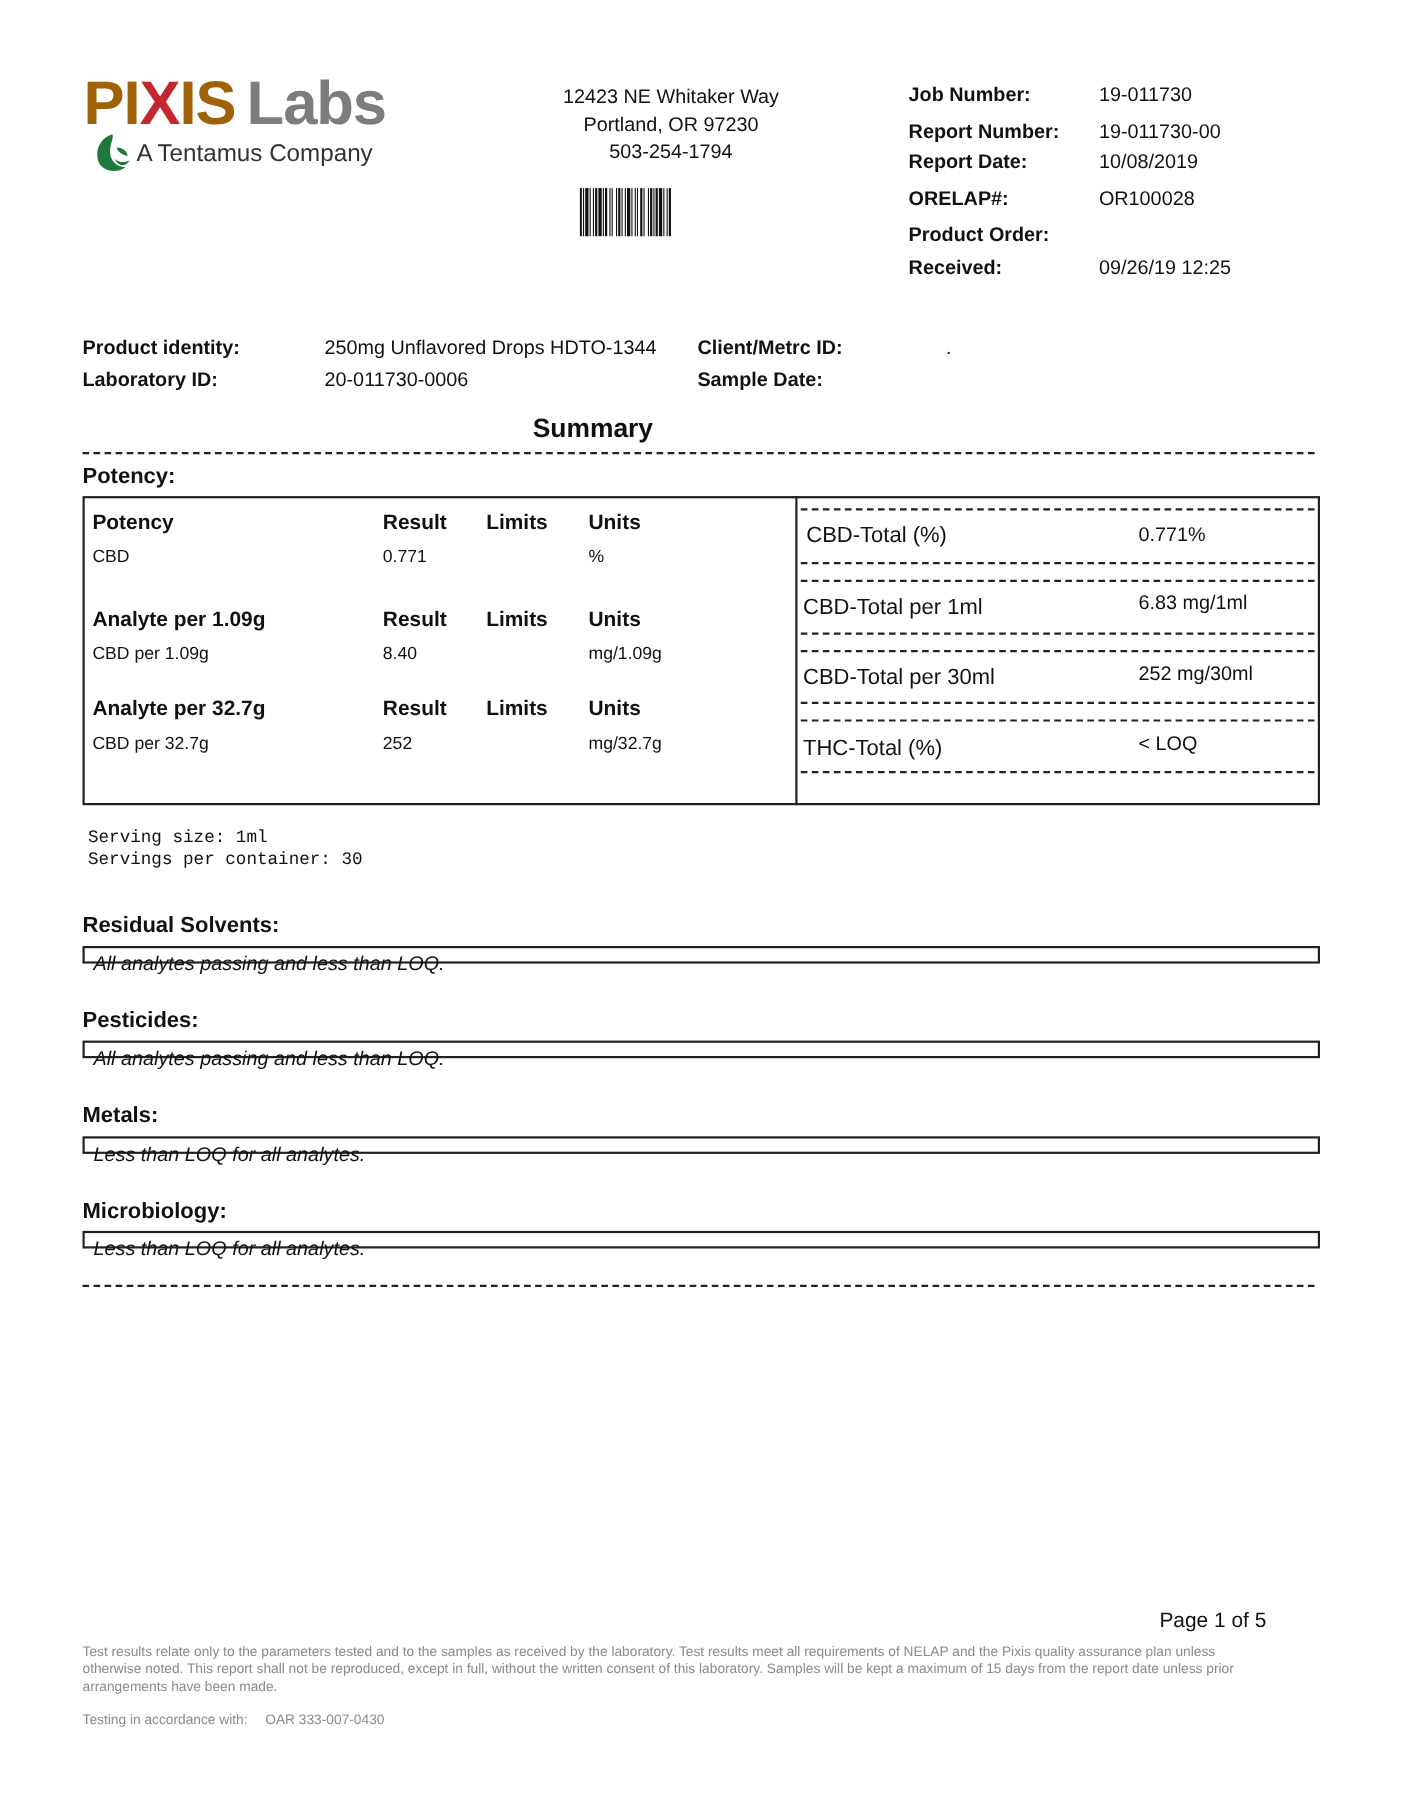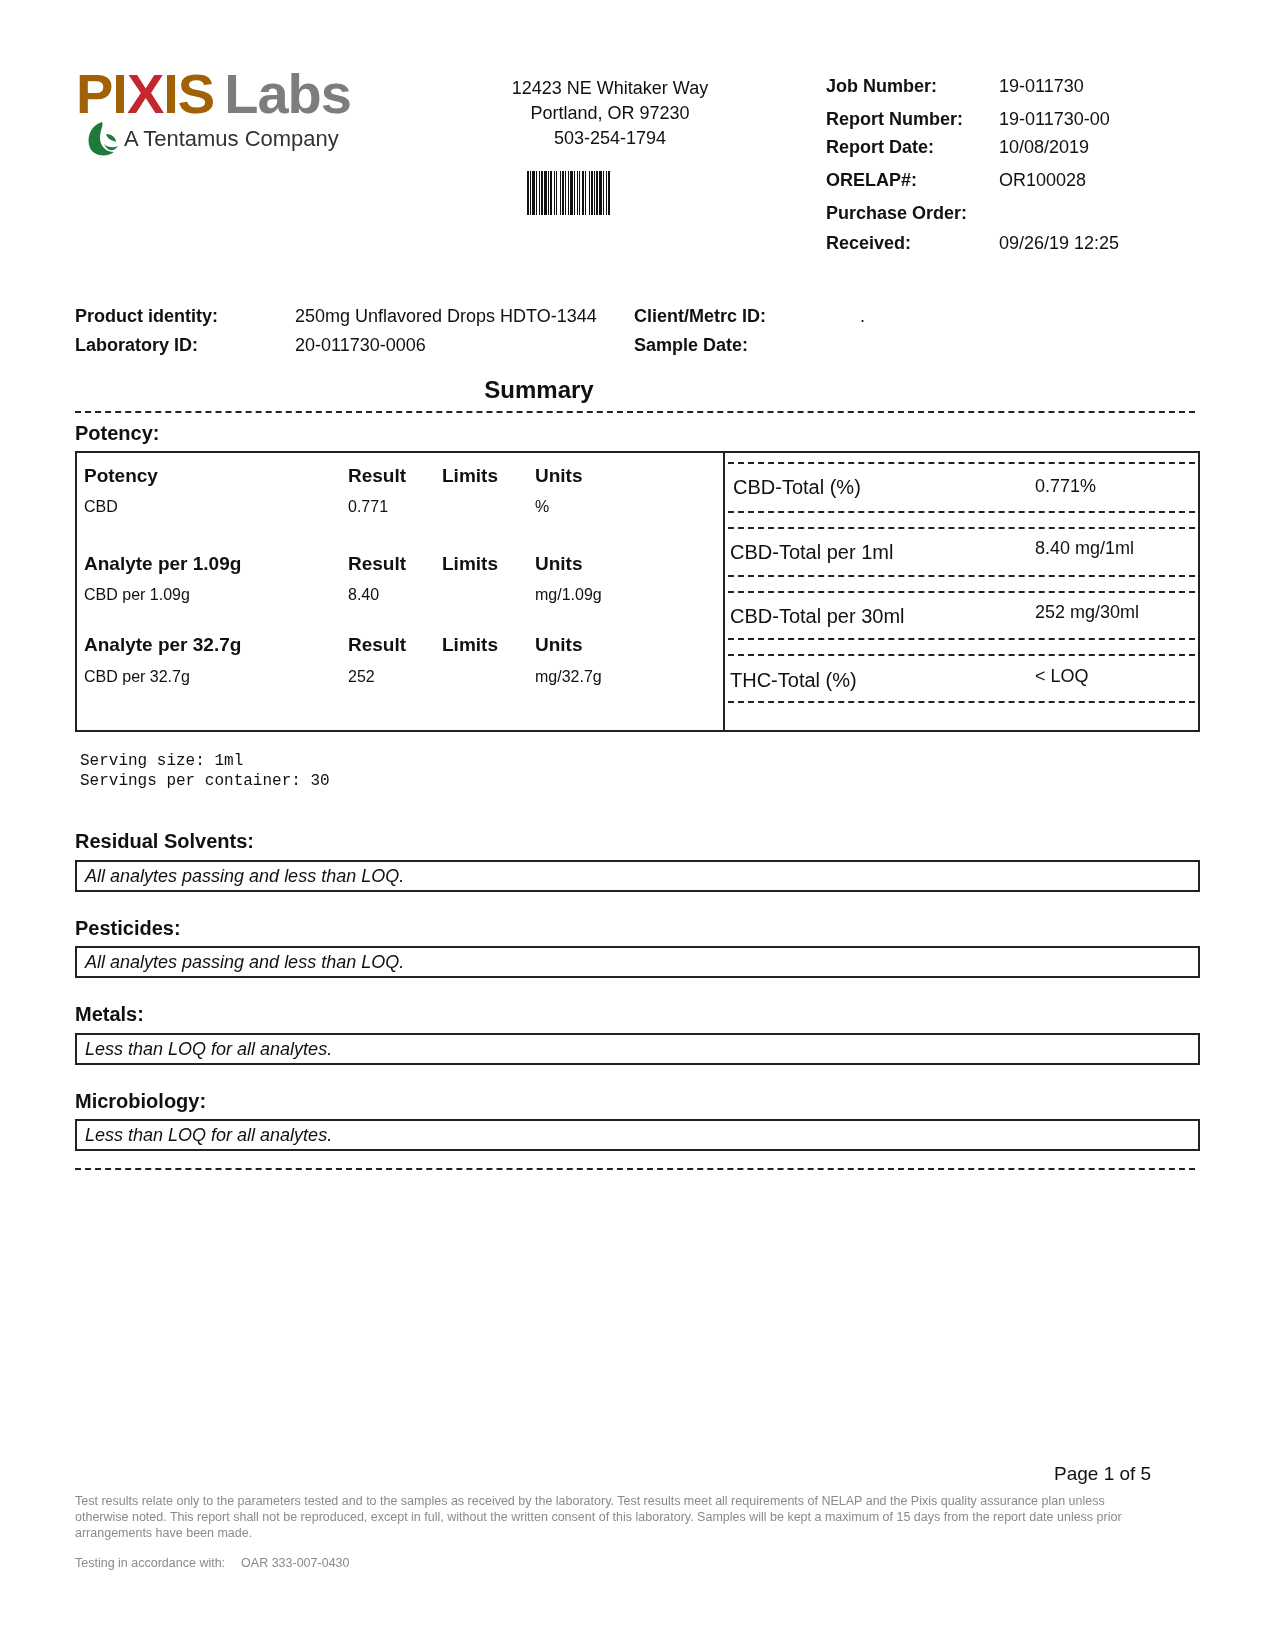--- a/index.html
+++ b/index.html
@@ -23,21 +23,21 @@
     .dash-line { height: 0; border-top: 2px dashed #222; }
     .section-title { font-size: 20px; font-weight: bold; }
     .potency-box { left: 75px; top: 451px; width: 1125px; height: 281px; border: 2px solid #222; box-sizing: border-box; }
     .potency-divider { left: 723px; top: 451px; width: 2px; height: 281px; background: #222; }
     .ptbl-h { font-size: 19px; font-weight: bold; }
     .ptbl-c { font-size: 16px; }
     .sumrow { position: absolute; left: 730px; width: 465px; }
     .sumrow .lbl { position: absolute; left: 0; font-size: 20px; }
     .sumrow .val { position: absolute; left: 305px; font-size: 18px; }
     .serving { left: 80px; font-size: 16px; font-family: Liberation Mono, monospace; }
-    .result-box { left: 75px; width: 1125px; height: 32px; border: 2px solid #222; box-sizing: border-box; font-style: italic; font-size: 18px; padding: 4px 12px 0 8px; }
+    .result-box { left: 75px; width: 1125px; height: 16px; border: 2px solid #222; box-sizing: border-box; font-style: italic; font-size: 18px; padding: 4px 12px 0 8px; }
     .page-num { left: 1054px; top: 1463px; font-size: 19px; }
     .footer { left: 75px; top: 1493px; width: 1070px; font-size: 12.5px; color: #8a8a8a; line-height: 16px; }
     .testing { left: 75px; top: 1556px; font-size: 12.5px; color: #8a8a8a; }
     .testing .v { margin-left: 16px; }
   </style>
 </head>
 <body>
 
 <div class="abs logo-main">
   <span class="p1">PI</span><span class="x">X</span><span class="p1">IS</span><span class="labs">Labs</span>
@@ -100,21 +100,21 @@
     </div>
   <div class="meta-row" style="top:61px">
       <span class="lbl">Report Date:</span>
       <span class="val">10/08/2019</span>
     </div>
   <div class="meta-row" style="top:94px">
       <span class="lbl">ORELAP#:</span>
       <span class="val">OR100028</span>
     </div>
   <div class="meta-row" style="top:127px">
-      <span class="lbl">Purchase Order:</span>
+      <span class="lbl">Product Order:</span>
       <span class="val"></span>
     </div>
   <div class="meta-row" style="top:157px">
       <span class="lbl">Received:</span>
       <span class="val">09/26/19  12:25</span>
     </div>
 </div>
 
 <div class="abs ident" style="left:75px; top:306px;">
   <span class="lbl">Product identity:</span>
@@ -165,21 +165,21 @@
 
 <div class="abs dash-line" style="left:728px; top:462px; width:467px;"></div>
 <div class="sumrow" style="top:476px;">
   <span class="lbl" style="left:3px">CBD-Total (%)</span>
   <span class="val" style="left:305px">0.771%</span>
 </div>
 <div class="abs dash-line" style="left:728px; top:511px; width:467px;"></div>
 <div class="abs dash-line" style="left:728px; top:527px; width:467px;"></div>
 <div class="sumrow" style="top:541px;">
   <span class="lbl">CBD-Total per 1ml</span>
-  <span class="val" style="top:-3px">8.40 mg/1ml</span>
+  <span class="val" style="top:-3px">6.83 mg/1ml</span>
 </div>
 <div class="abs dash-line" style="left:728px; top:575px; width:467px;"></div>
 <div class="abs dash-line" style="left:728px; top:591px; width:467px;"></div>
 <div class="sumrow" style="top:605px;">
   <span class="lbl">CBD-Total per 30ml</span>
   <span class="val" style="top:-3px">252 mg/30ml</span>
 </div>
 <div class="abs dash-line" style="left:728px; top:638px; width:467px;"></div>
 <div class="abs dash-line" style="left:728px; top:654px; width:467px;"></div>
 <div class="sumrow" style="top:669px;">

